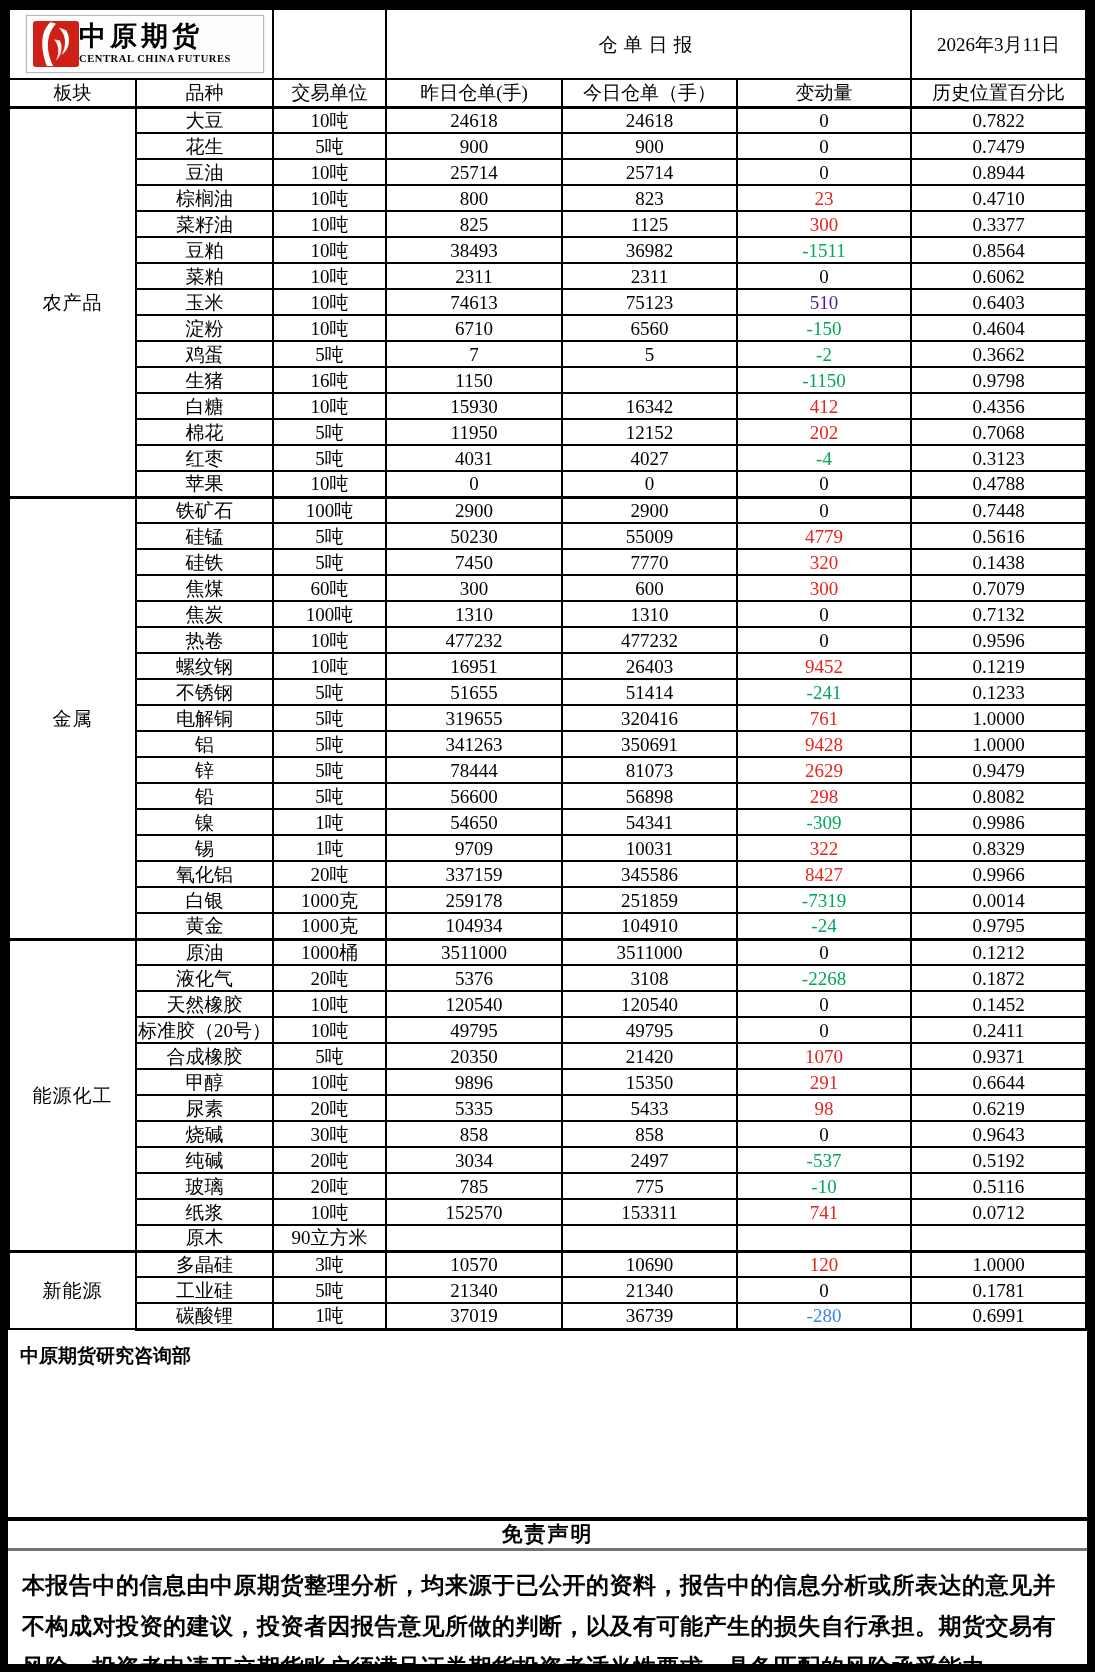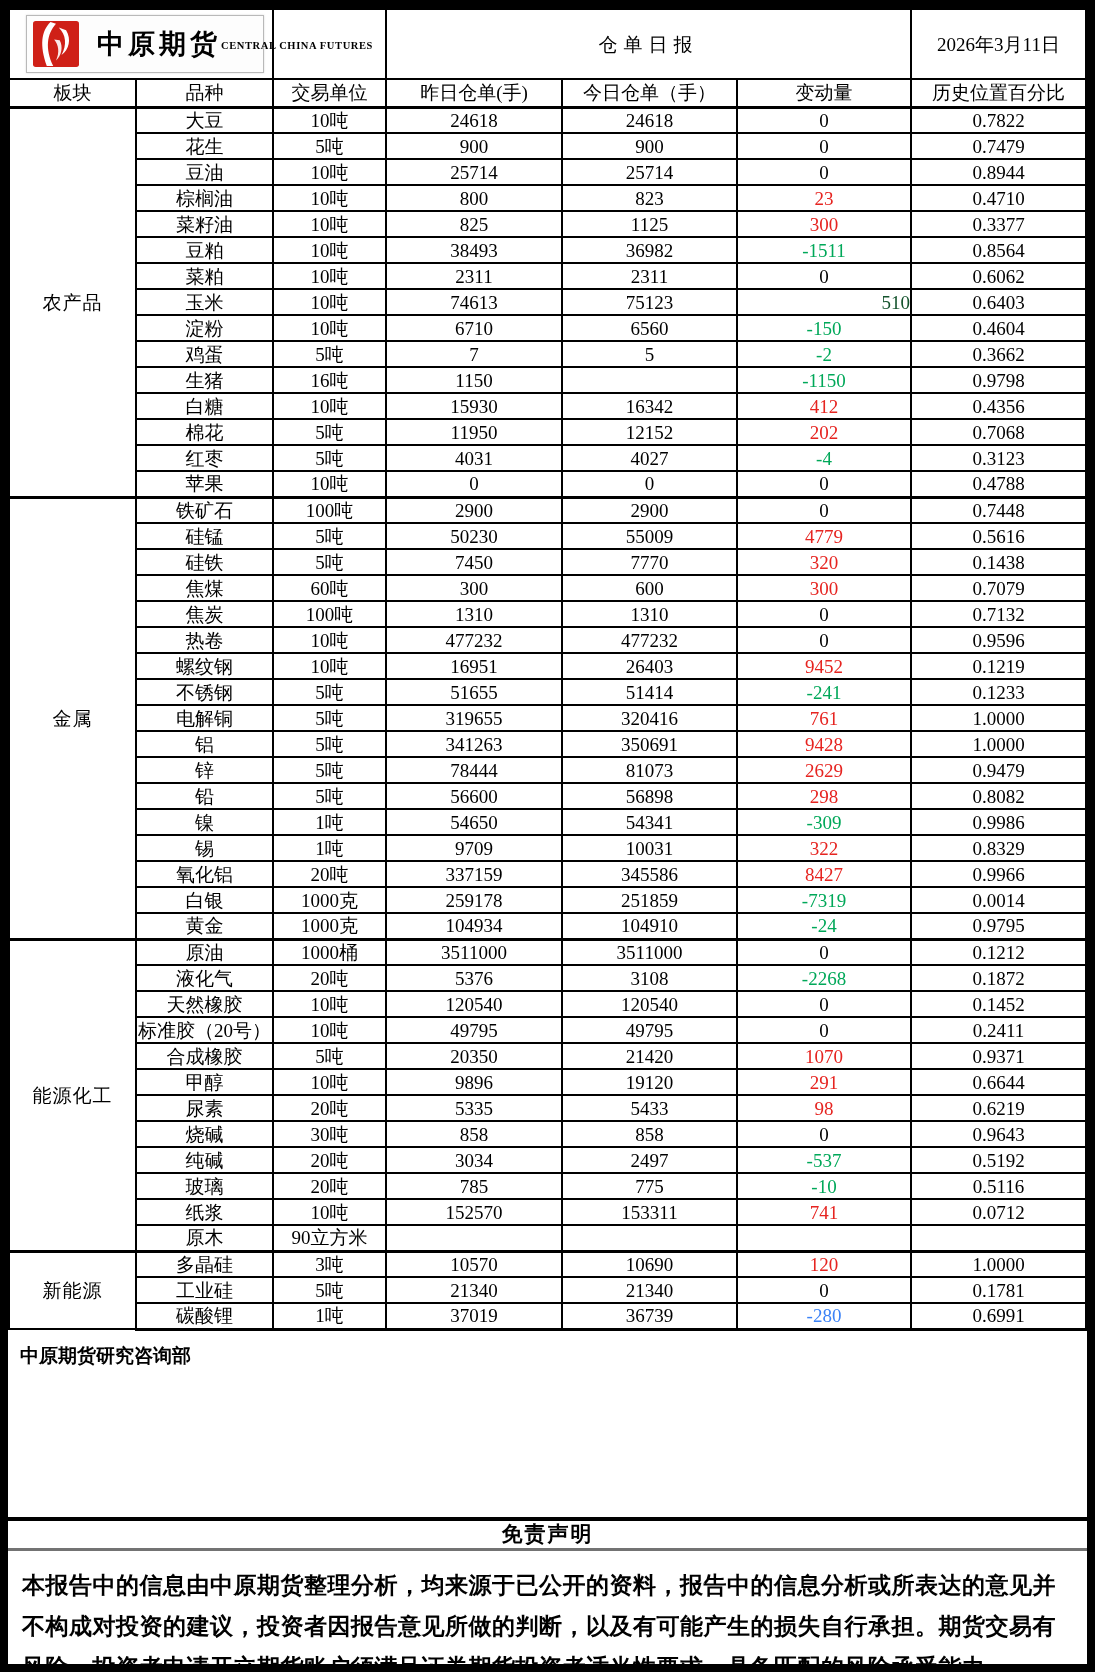--- a/index.html
+++ b/index.html
@@ -34,21 +34,21 @@
   .logo-box {
     display: inline-flex; align-items: center;
     width: 238px; height: 58px;
     border: 1px solid #b9b9b9;
     background: #fdfdfd;
     padding: 5px 8px 5px 6px;
     vertical-align: middle;
     box-shadow: 0 0 2px rgba(0,0,0,.15);
   }
   .logo-mark { width: 46px; height: 46px; flex: 0 0 auto; }
-  .logo-text { margin-left: 18px; display: flex; flex-direction: row; align-items: center; }
+  .logo-text { margin-left: 0; display: flex; flex-direction: column; align-items: flex-start; }
   .logo-cn { font-size: 27px; font-weight: 700; letter-spacing: 4px; line-height: 1; font-family: "Liberation Serif","DejaVu Serif",serif; }
   .logo-en { font-size: 10.5px; font-weight: 700; letter-spacing: 0.6px; margin-top: 4px; line-height: 1; }
   td.title-cell { font-size: 37px; font-weight: 600; letter-spacing: 6px; }
   td.date-cell { font-size: 20px; }
   
   thead th { height: 28px; font-size: 19px; }
   
   tbody td { height: 26px; }
   td.sector { font-size: 19px; letter-spacing: 1px; }
   tr.section-start td { border-top: 3px solid #000; }
@@ -184,21 +184,21 @@
           <td>2311</td>
           <td>2311</td>
           <td>0</td>
           <td>0.6062</td>
         </tr>
         <tr>
           <td>玉米</td>
           <td>10吨</td>
           <td>74613</td>
           <td>75123</td>
-          <td style="color: #14532d; text-align: right;">510</td>
+          <td style="color: #4c1d95;">510</td>
           <td>0.6403</td>
         </tr>
         <tr>
           <td>淀粉</td>
           <td>10吨</td>
           <td>6710</td>
           <td>6560</td>
           <td style="color: rgb(0, 168, 89);">-150</td>
           <td>0.4604</td>
         </tr>
@@ -425,21 +425,21 @@
           <td>5吨</td>
           <td>20350</td>
           <td>21420</td>
           <td style="color: rgb(230, 36, 32);">1070</td>
           <td>0.9371</td>
         </tr>
         <tr>
           <td>甲醇</td>
           <td>10吨</td>
           <td>9896</td>
-          <td>19120</td>
+          <td>15350</td>
           <td style="color: rgb(230, 36, 32);">291</td>
           <td>0.6644</td>
         </tr>
         <tr>
           <td>尿素</td>
           <td>20吨</td>
           <td>5335</td>
           <td>5433</td>
           <td style="color: rgb(230, 36, 32);">98</td>
           <td>0.6219</td>

